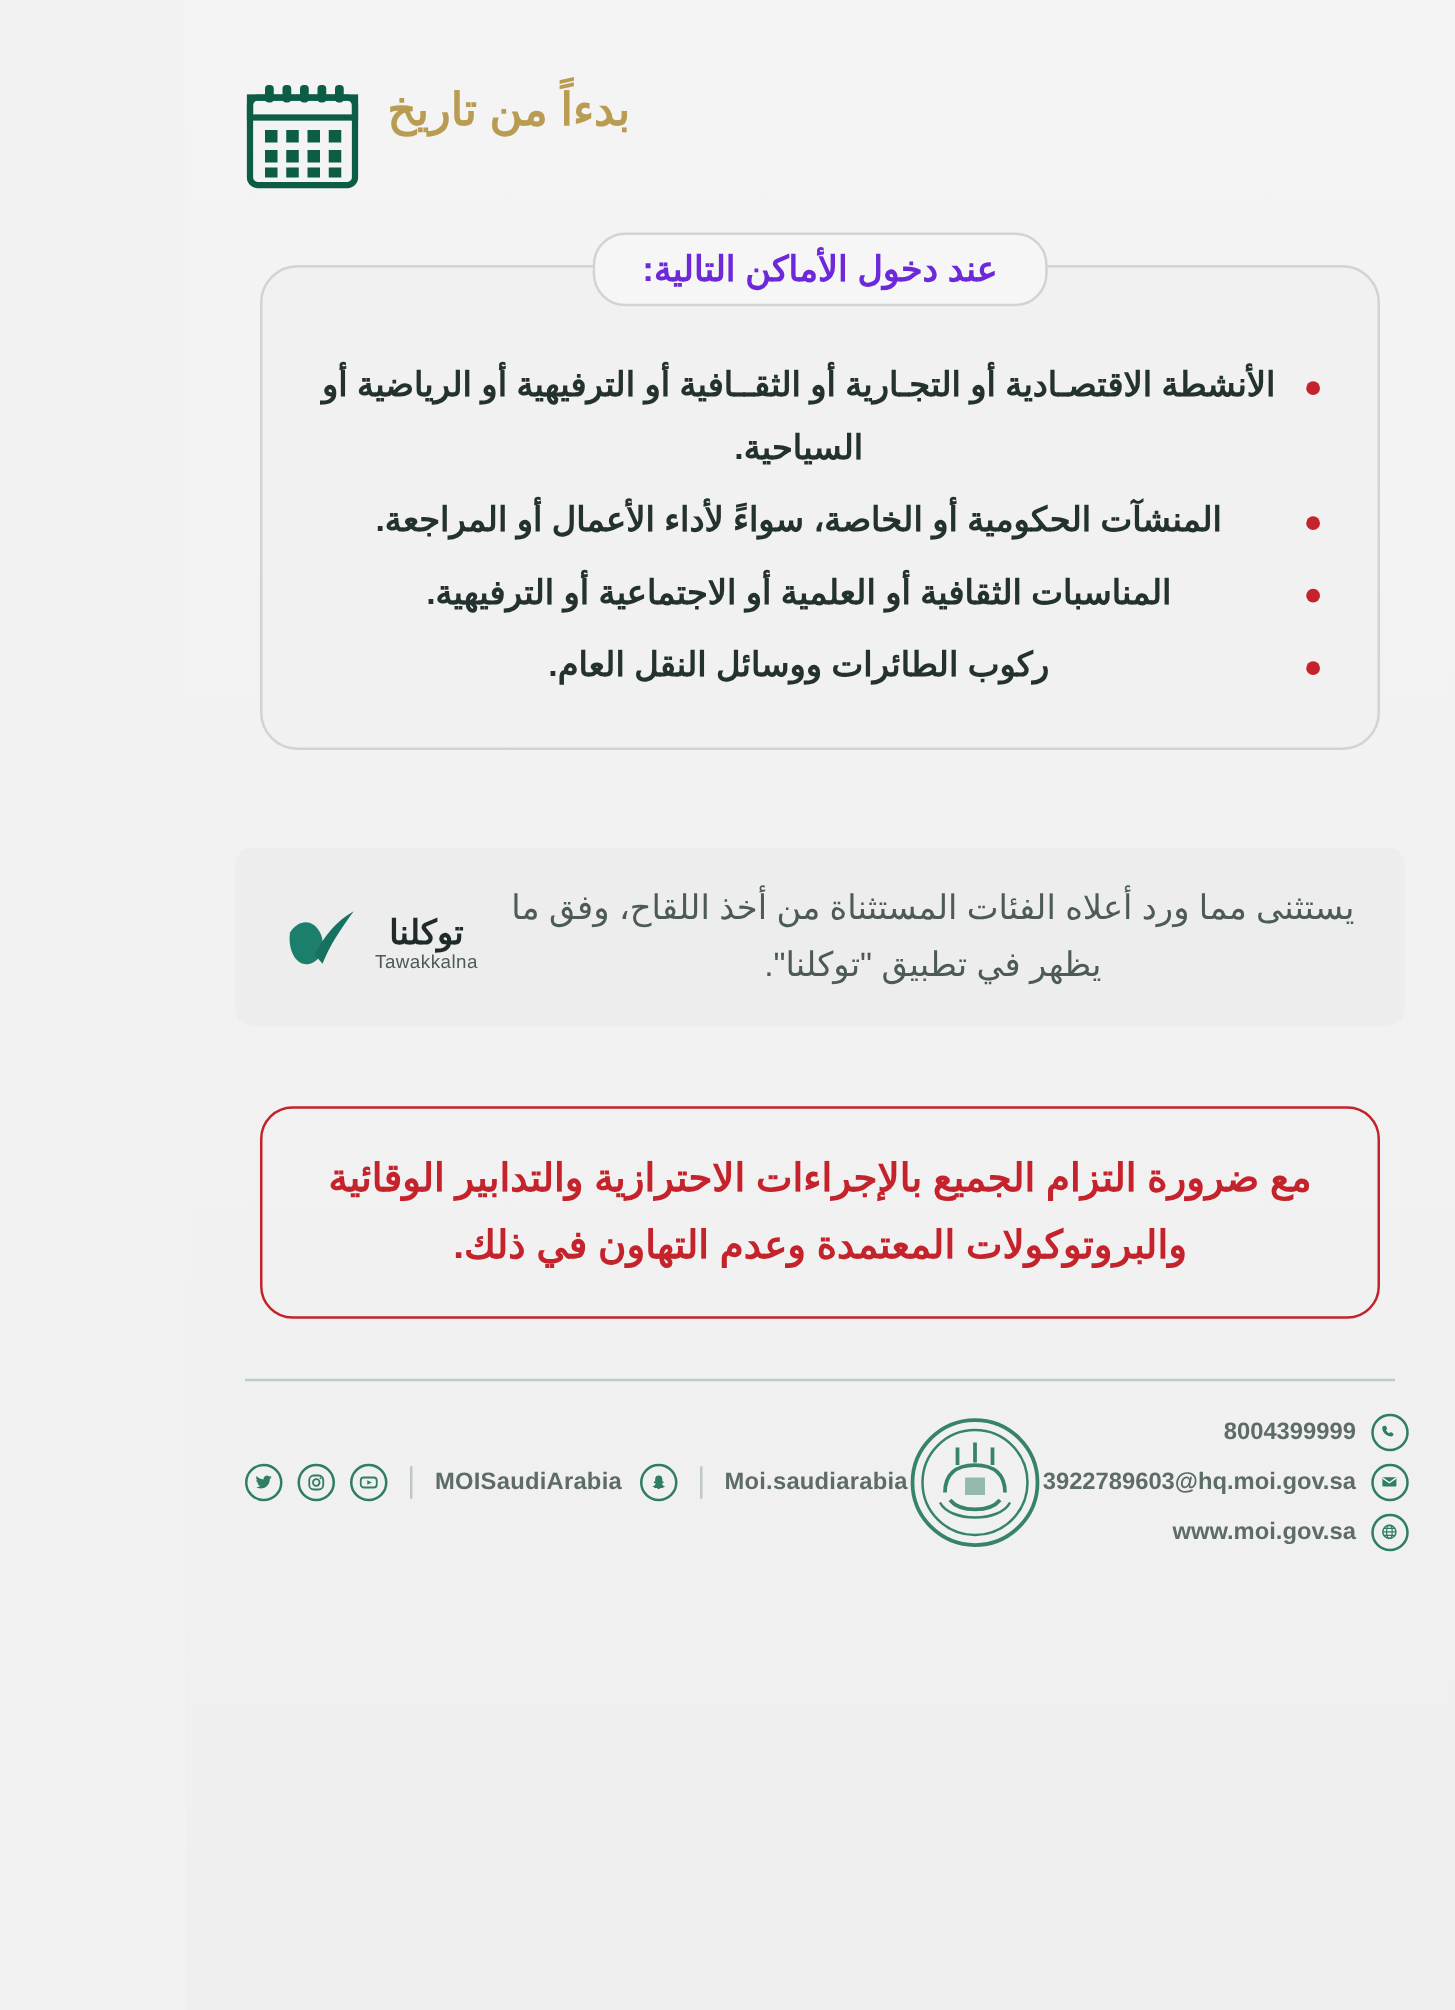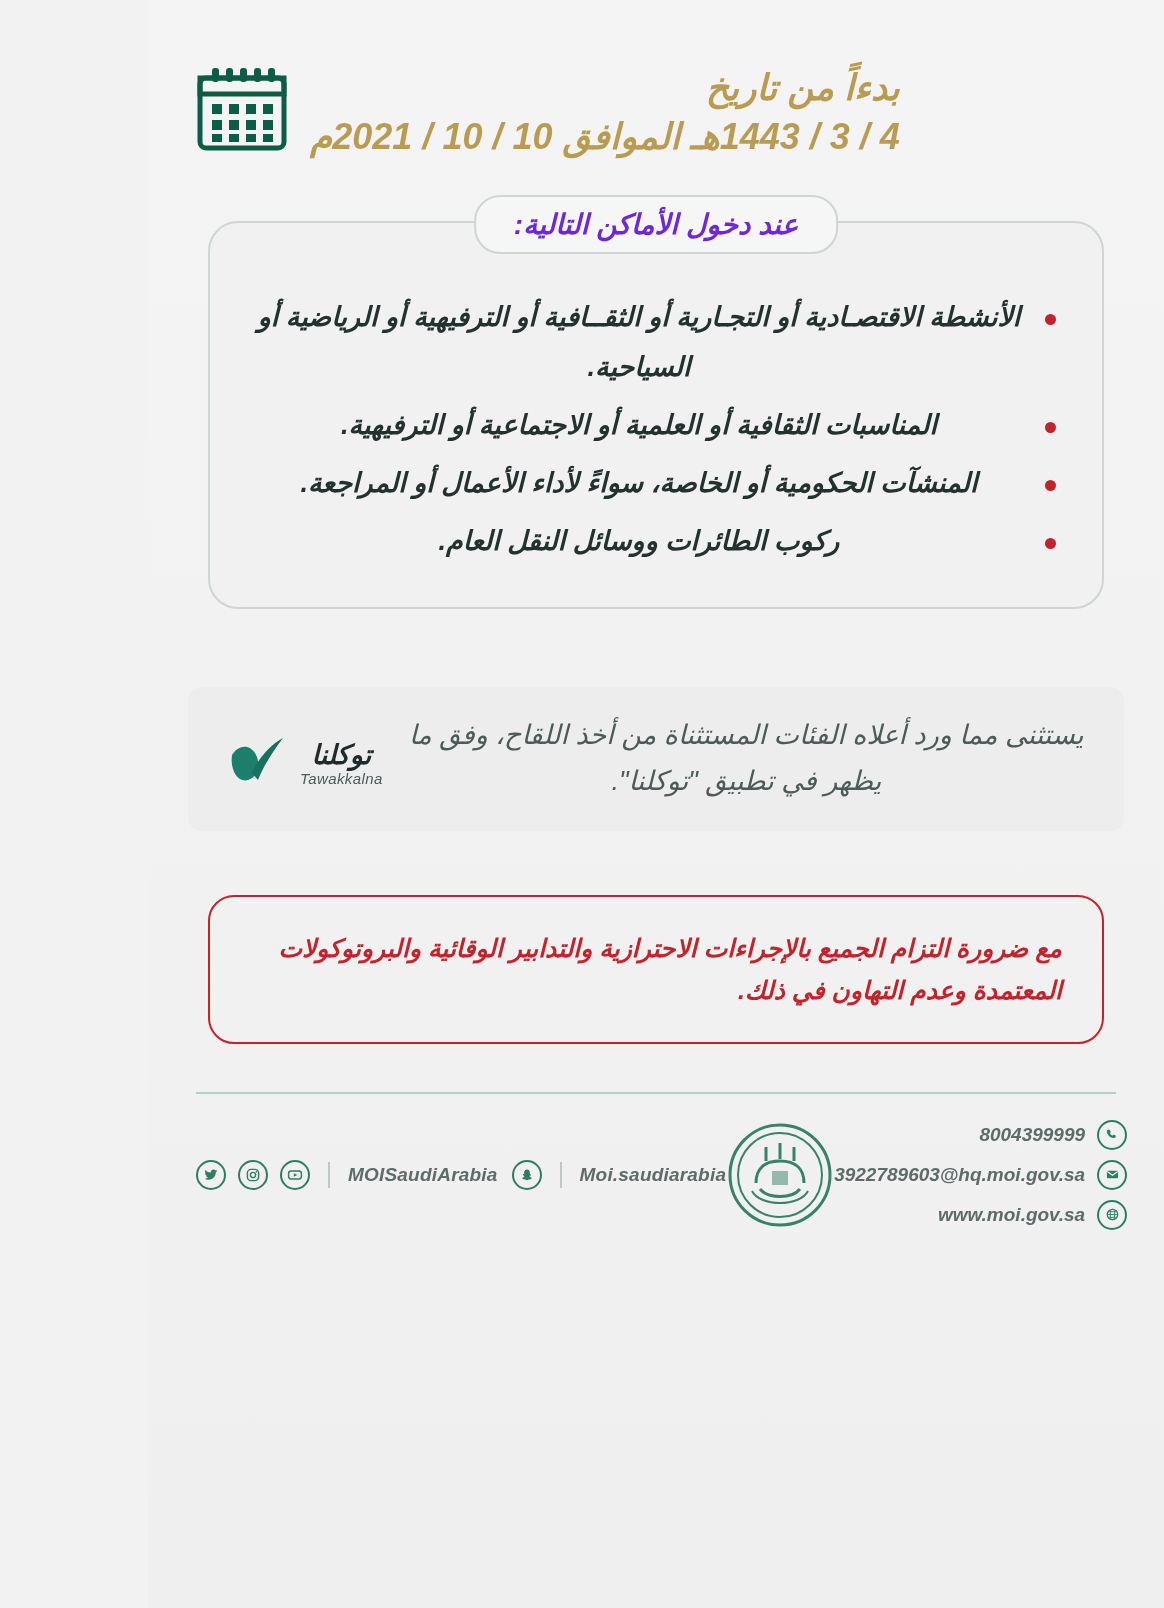--- a/index.html
+++ b/index.html
@@ -14,21 +14,20 @@
     color: #23312f;
     overflow: hidden;
     position: relative;
   }
   .page {
     width: 1016px;
     height: 1608px;
     position: relative;
     background: linear-gradient(180deg, #f4f4f4 0%, #efefef 100%);
     box-sizing: border-box;
-    font-style: italic;
   }
 
   
   .header {
     display: flex;
     flex-direction: row-reverse;
     align-items: flex-start;
     justify-content: flex-start;
     padding: 62px 48px 0 48px;
     gap: 22px;
@@ -172,22 +171,23 @@
     width: 58px;
     height: 52px;
   }
 
   
   .warning {
     margin: 64px 60px 0 60px;
     border: 2px solid #c4232b;
     border-radius: 26px;
     padding: 30px 40px;
+    text-align: center;
     color: #c4232b;
-    font-size: 25px;
+    font-size: 31px;
     font-weight: bold;
     line-height: 1.7;
     direction: rtl;
   }
 
   
   .footer-divider {
     margin: 48px 48px 0 48px;
     height: 2px;
     background: #b8cdc7;
@@ -300,32 +300,31 @@
           <rect x="67" y="54" width="10" height="10"></rect>
           <rect x="16" y="68" width="10" height="8"></rect>
           <rect x="33" y="68" width="10" height="8"></rect>
           <rect x="50" y="68" width="10" height="8"></rect>
           <rect x="67" y="68" width="10" height="8"></rect>
         </g>
       </svg>
     </span>
     <div class="date-block">
       <div class="date-line1">بدءاً من تاريخ</div>
-      <div class="date-line2">4 / 3 / 1443هـ الموافق 10 / 10 / 2021م</div>
     </div>
   </div>
 
 
   <div class="places-wrap">
     <div class="places-title">عند دخول الأماكن التالية:</div>
     <div class="places-card">
       <ul class="places-list">
         <li>الأنشطة الاقتصـادية أو التجـارية أو الثقــافية أو الترفيهية أو الرياضية أو السياحية.</li>
+        <li>المنشآت الحكومية أو الخاصة، سواءً لأداء الأعمال أو المراجعة.</li>
         <li>المناسبات الثقافية أو العلمية أو الاجتماعية أو الترفيهية.</li>
-        <li>المنشآت الحكومية أو الخاصة، سواءً لأداء الأعمال أو المراجعة.</li>
         <li>ركوب الطائرات ووسائل النقل العام.</li>
       </ul>
     </div>
   </div>
 
   <div class="exception">
     <div class="exception-text">يستثنى مما ورد أعلاه الفئات المستثناة من أخذ اللقاح، وفق ما يظهر في تطبيق "توكلنا".</div>
     <div class="tawakkalna">
       <div class="tw-words">
         <div class="tw-ar">توكلنا</div>

